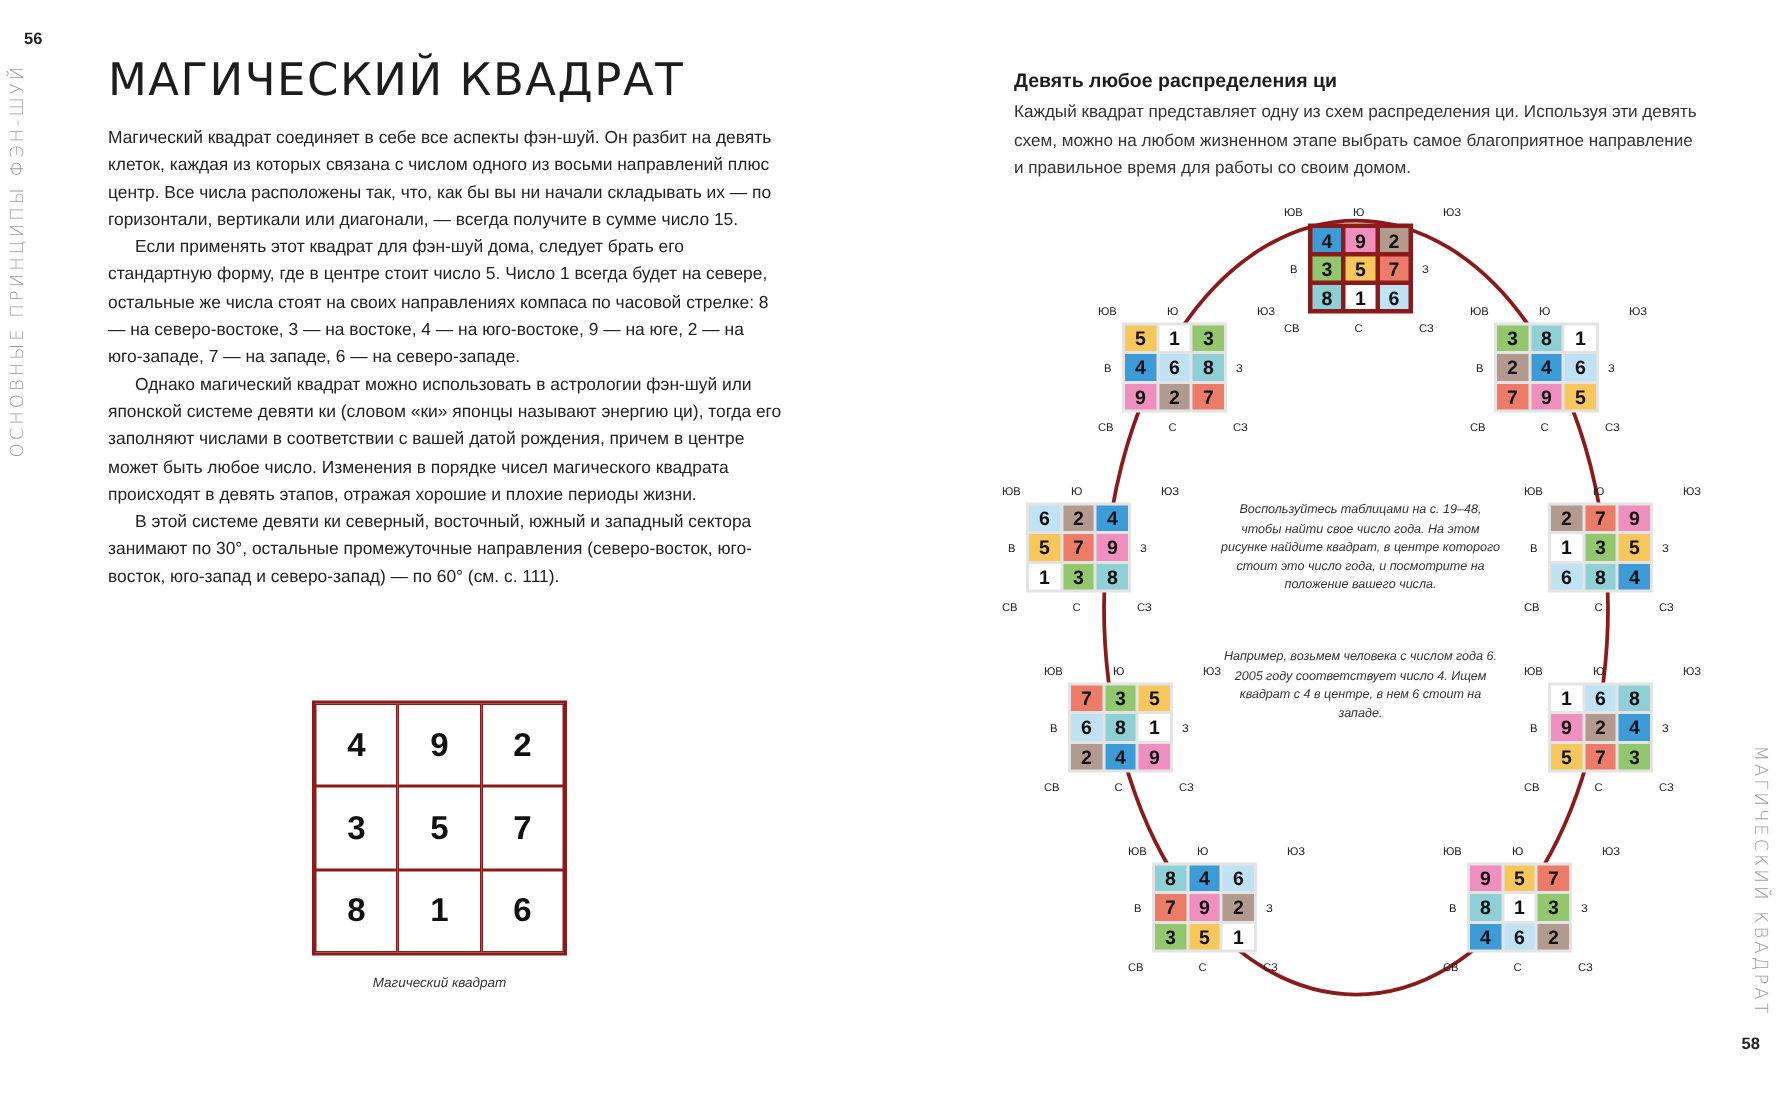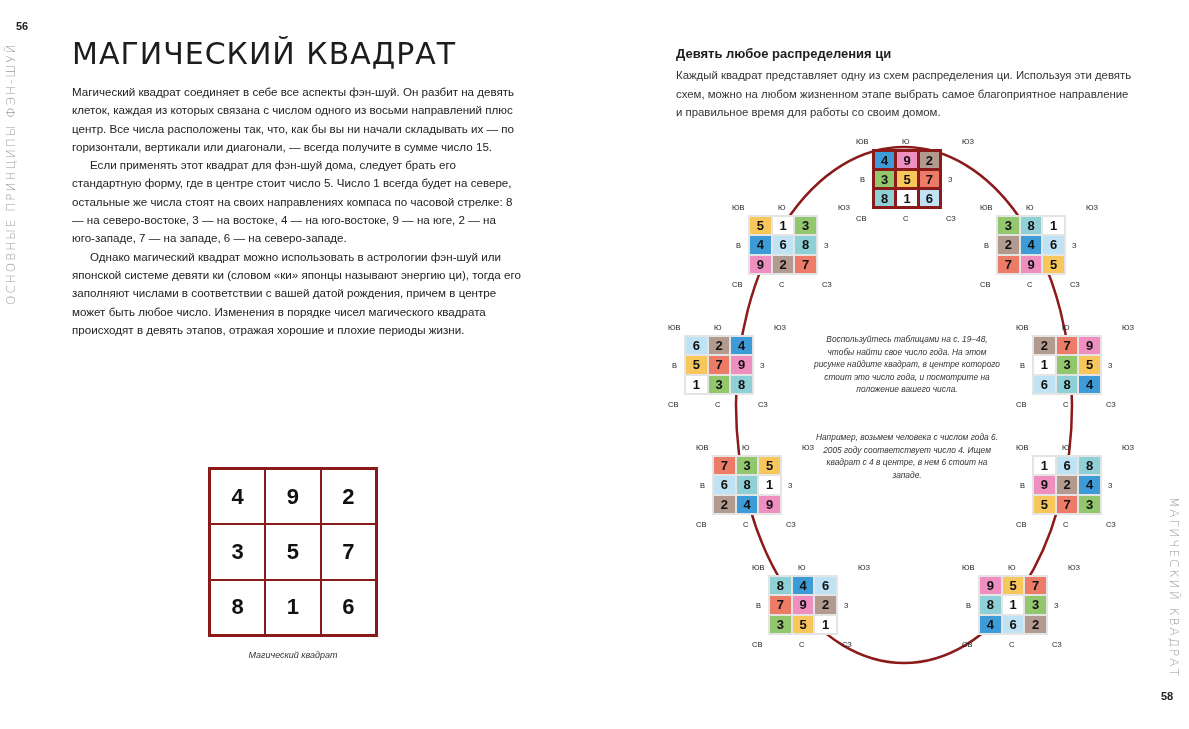--- a/index.html
+++ b/index.html
@@ -37,20 +37,21 @@
 </head>
 <body>
 
 <div class="pnum" style="left:16px;top:20px;">56</div>
 <div class="side left">ОСНОВНЫЕ ПРИНЦИПЫ ФЭН-ШУЙ</div>
 <h1>МАГИЧЕСКИЙ КВАДРАТ</h1>
 <div class="body-text">
   <p>Магический квадрат соединяет в себе все аспекты фэн-шуй. Он разбит на девять клеток, каждая из которых связана с числом одного из восьми направлений плюс центр. Все числа расположены так, что, как бы вы ни начали складывать их — по горизонтали, вертикали или диагонали, — всегда получите в сумме число 15.</p>
   <p class="ind">Если применять этот квадрат для фэн-шуй дома, следует брать его стандартную форму, где в центре стоит число 5. Число 1 всегда будет на севере, остальные же числа стоят на своих направлениях компаса по часовой стрелке: 8 — на северо-востоке, 3 — на востоке, 4 — на юго-востоке, 9 — на юге, 2 — на юго-западе, 7 — на западе, 6 — на северо-западе.</p>
   <p class="ind">Однако магический квадрат можно использовать в астрологии фэн-шуй или японской системе девяти ки (словом «ки» японцы называют энергию ци), тогда его заполняют числами в соответствии с вашей датой рождения, причем в центре может быть любое число. Изменения в порядке чисел магического квадрата происходят в девять этапов, отражая хорошие и плохие периоды жизни.</p>
+  <p class="ind">В этой системе девяти ки северный, восточный, южный и западный сектора занимают по 30°, остальные промежуточные направления (северо-восток, юго-восток, юго-запад и северо-запад) — по 60° (см. с. 111).</p>
 </div>
 <div class="bigsq">
   <div>4</div>
   <div>9</div>
   <div>2</div>
   <div>3</div>
   <div>5</div>
   <div>7</div>
   <div>8</div>
   <div>1</div>

